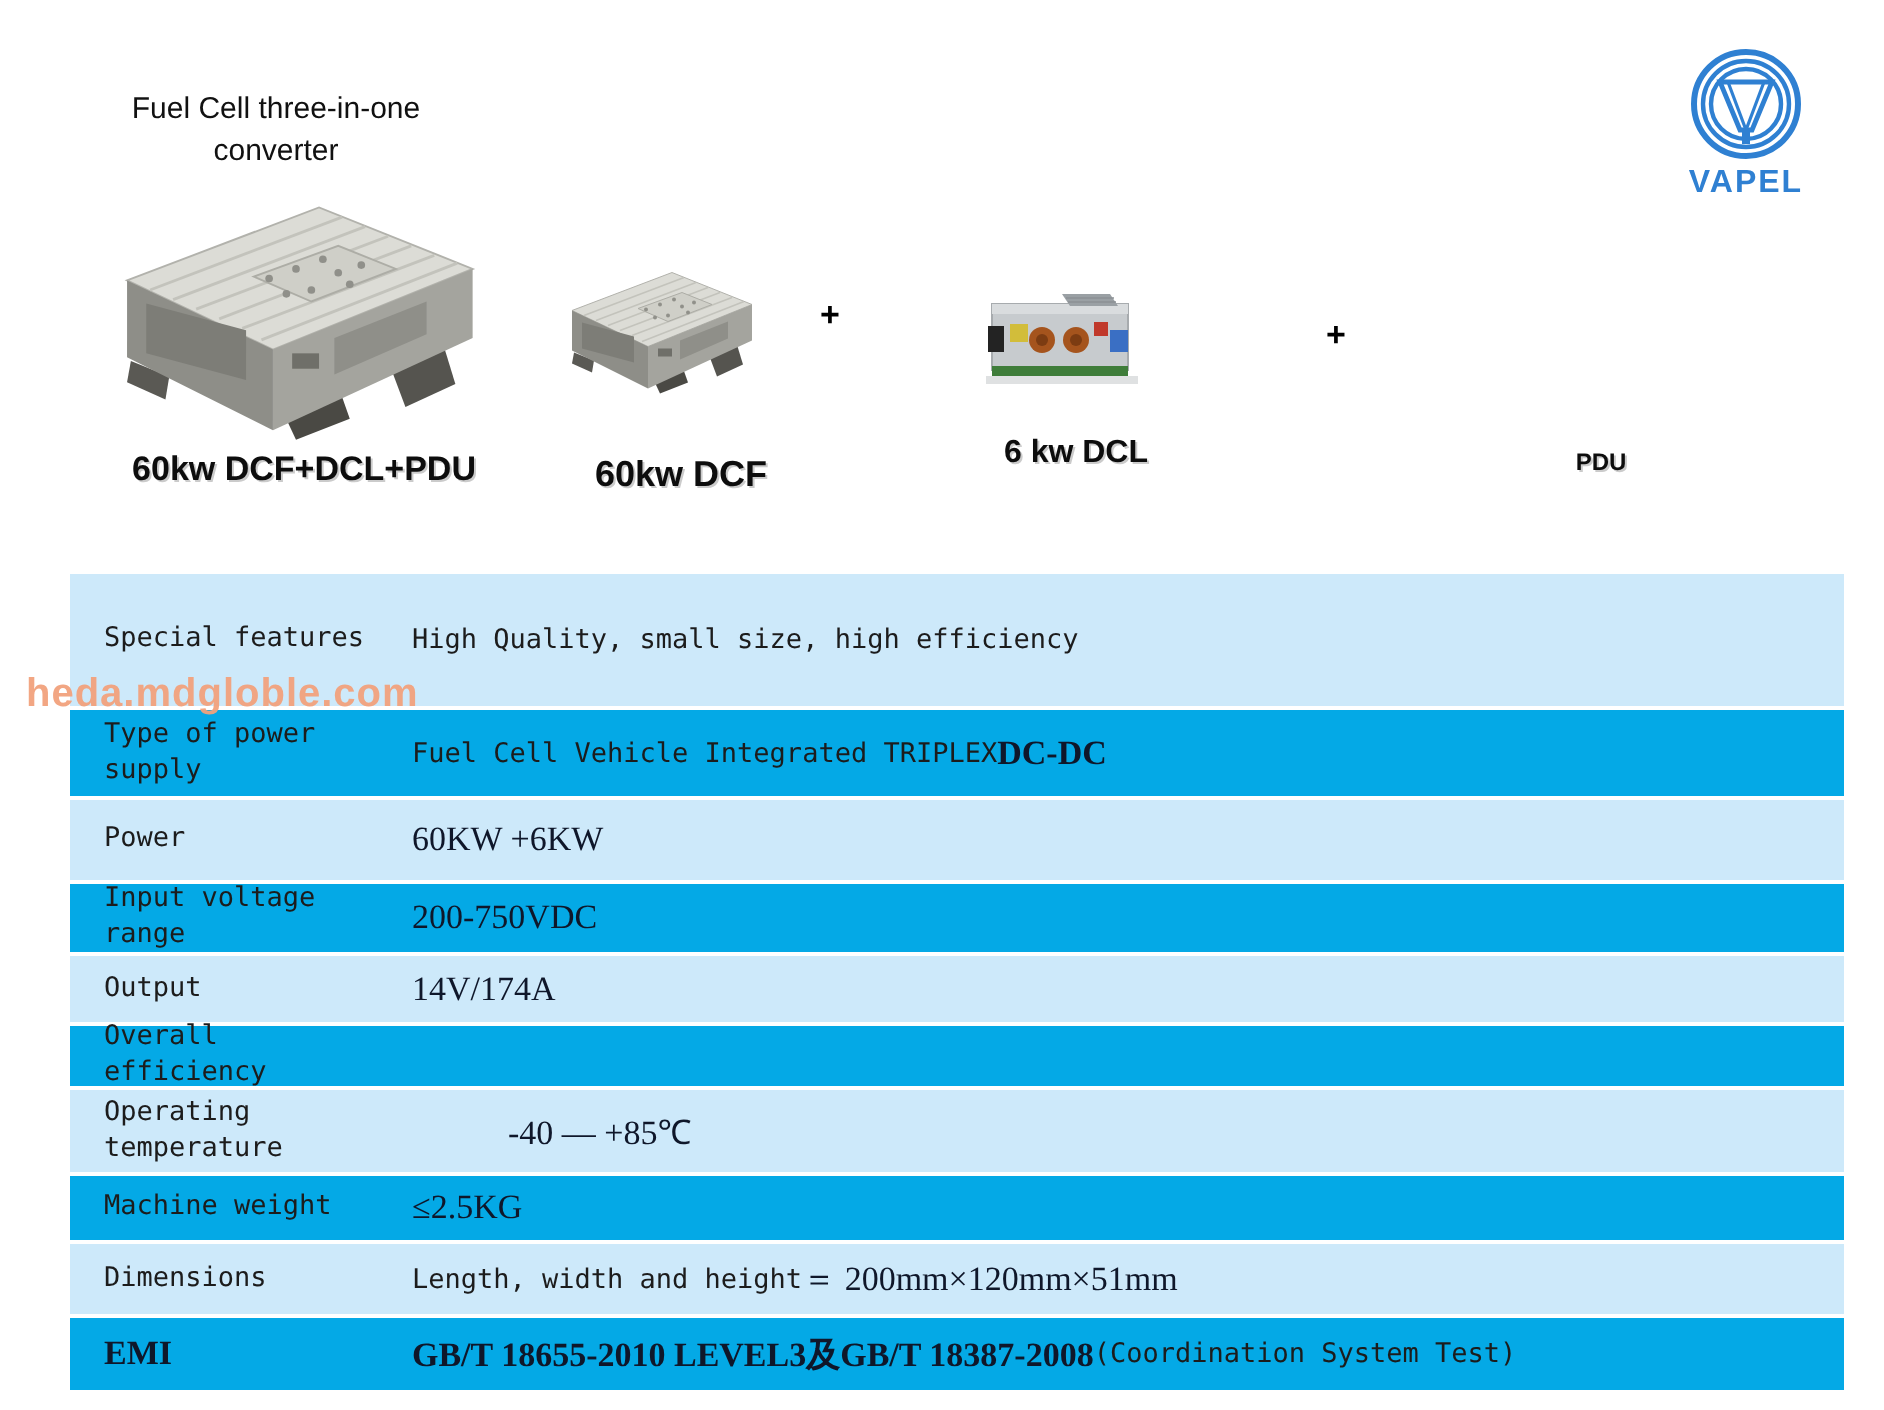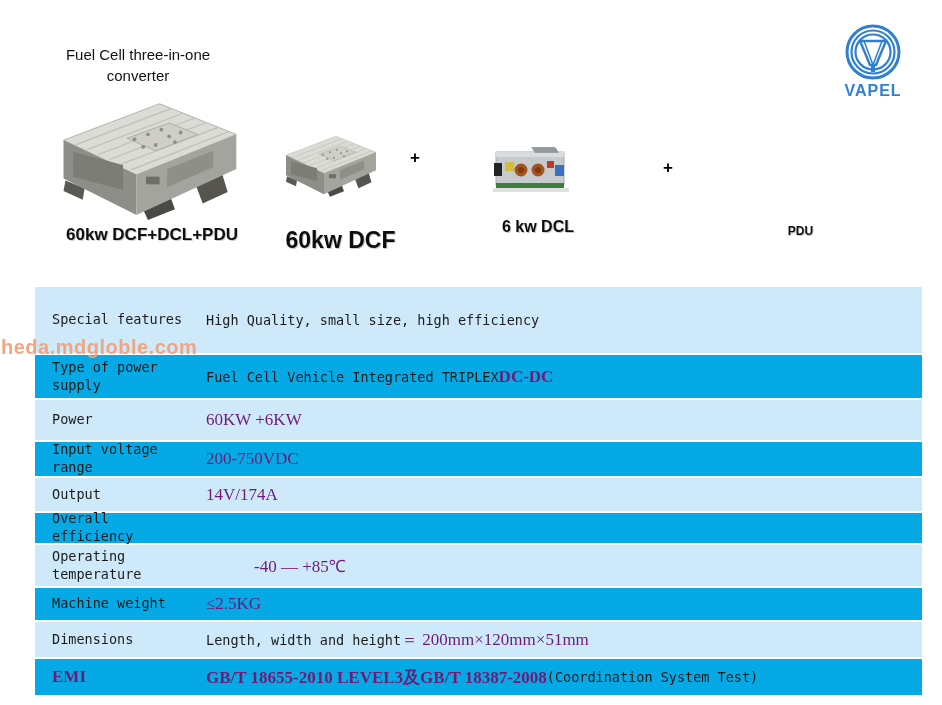--- a/index.html
+++ b/index.html
@@ -7,40 +7,40 @@
        font-family:"Liberation Sans",sans-serif;color:#1a1a1a;}
   .abs{position:absolute;}
 
   
   .page-title{left:47px;top:44px;width:182px;text-align:center;font-size:15px;line-height:21px;color:#111;}
   .logo-box{left:838px;top:22px;width:70px;height:80px;}
 
   
   .plabel{font-weight:bold;color:#0d0d0d;text-shadow:1px 1px 0 rgba(140,140,140,.45);text-align:center;}
   .plabel1{left:52px;top:225px;width:200px;font-size:17px;}
-  .plabel2{left:278px;top:227px;width:125px;font-size:23px;}
+  .plabel2{left:278px;top:227px;width:125px;font-size:18px;}
   .plabel3{left:488px;top:218px;width:100px;font-size:16px;}
   .plabel4{left:768px;top:224px;width:65px;font-size:12px;}
   .plus{font-weight:bold;font-size:17px;color:#000;}
   .plus1{left:410px;top:148px;}
   .plus2{left:663px;top:158px;}
 
   
   .watermark{left:1px;top:336px;font-size:20px;font-weight:bold;letter-spacing:.5px;
-             color:#F2A27D;opacity:.95;z-index:5;}
+             color:#F2A27D;opacity:.95;z-index:5;padding-left:12px;}
 
   
   .spec-table{left:35px;top:287px;width:887px;z-index:1;}
   .srow{display:flex;margin-bottom:2px;}
   .srow .lab{width:160px;flex:none;display:flex;align-items:center;padding-left:17px;box-sizing:border-box;}
   .srow .val{flex:1;margin-left:5px;display:flex;align-items:center;padding-left:6px;box-sizing:border-box;}
   .lt{background:#CDE9FA;}
   .dk{background:#04A9E6;}
   .mono{font-family:"DejaVu Sans Mono","Liberation Mono",monospace;font-size:13.5px;color:#1c1c1c;}
-  .serif{font-family:"Liberation Serif",serif;font-size:17px;color:#701a75;}
+  .serif{font-family:"Liberation Serif",serif;font-size:17px;color:#0f172a;}
   .b{font-weight:bold;}
   .ind{padding-left:10px;}
   .pad2{padding-left:12px;}
   .lab .mono{line-height:1.3;}
   .r1{height:66px;} .r2{height:43px;} .r3{height:40px;} .r4{height:34px;} .r5{height:33px;}
   .r6{height:30px;} .r7{height:41px;gap:48px;} .r8{height:32px;} .r9{height:35px;} .r10{height:36px;}
 </style>
 </head>
 <body>
 

